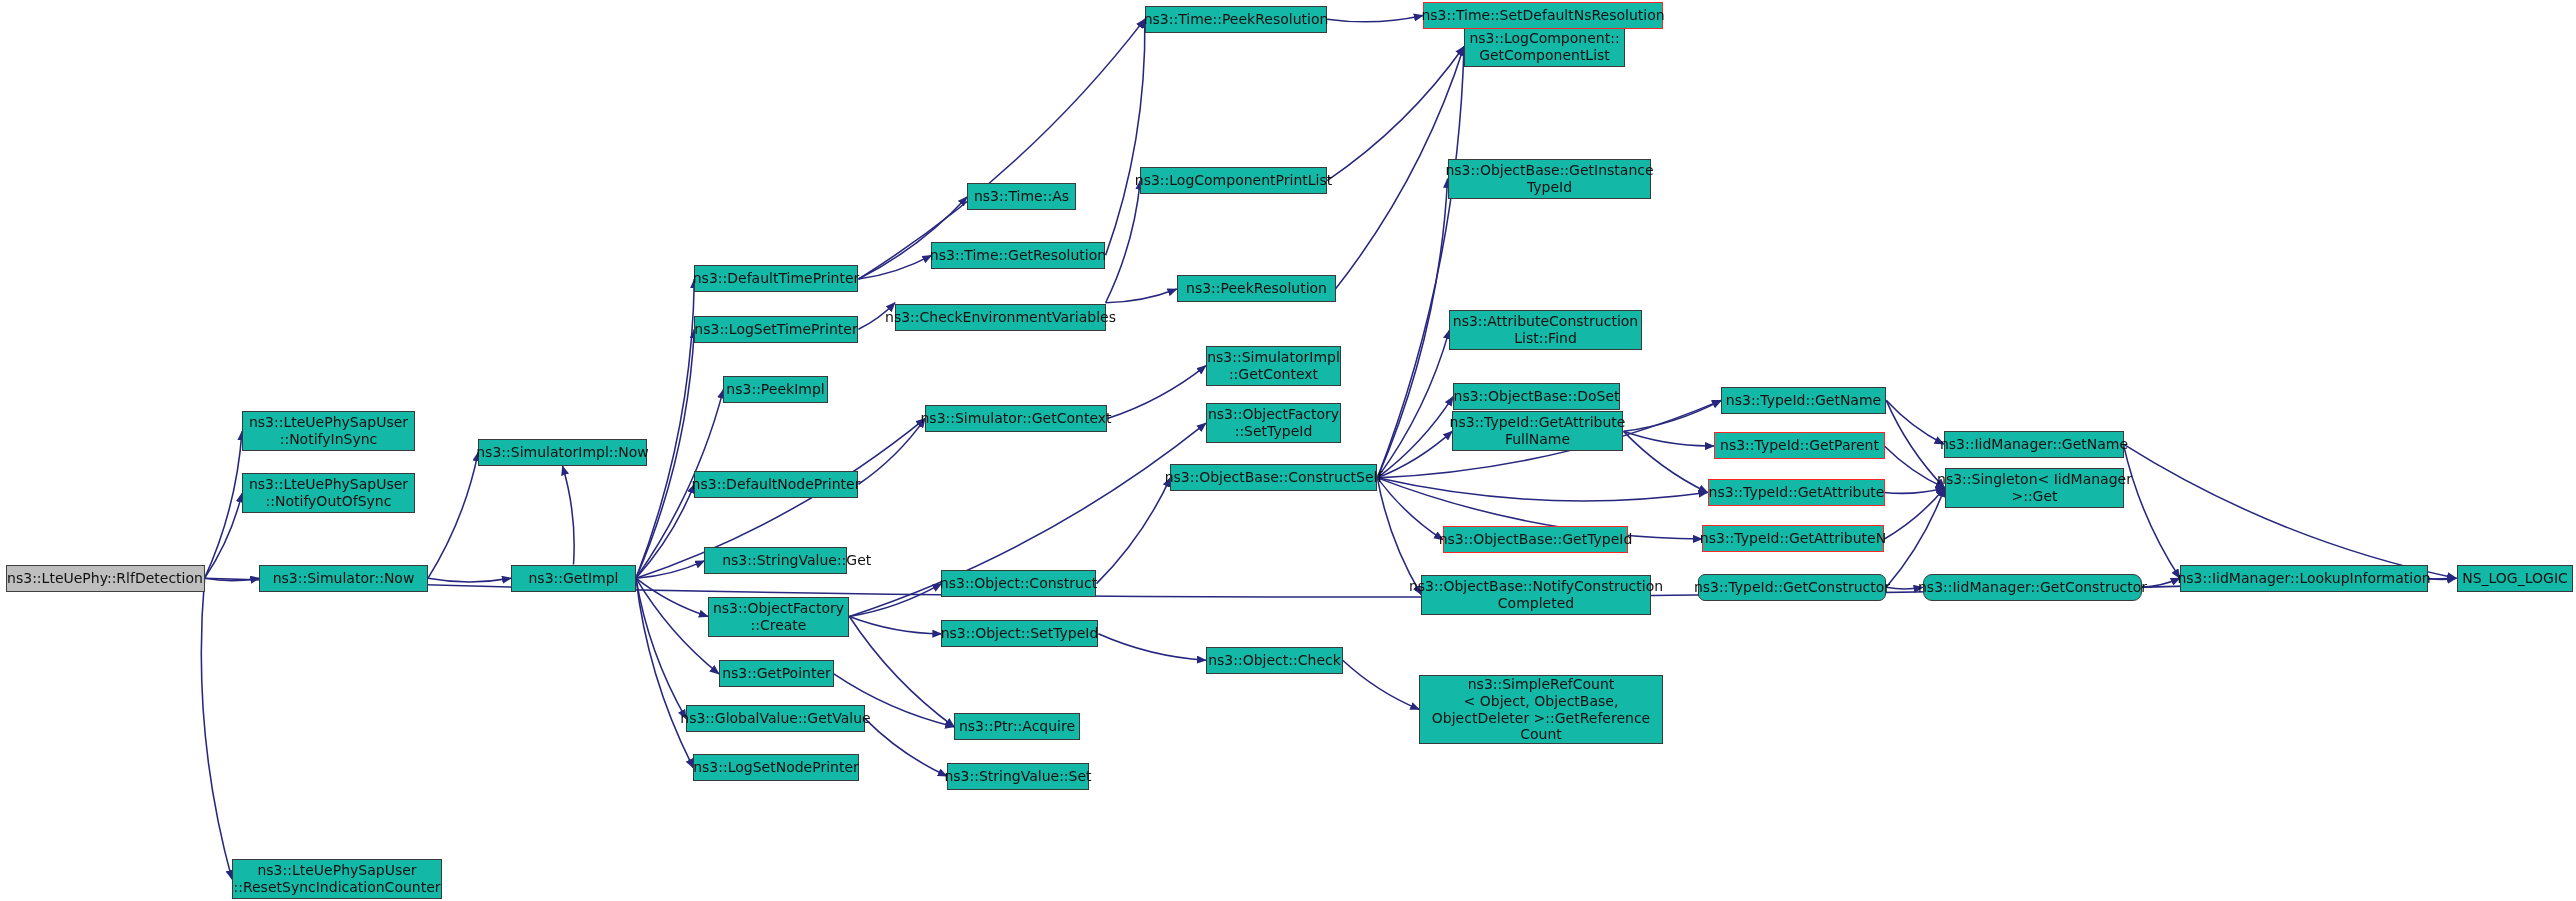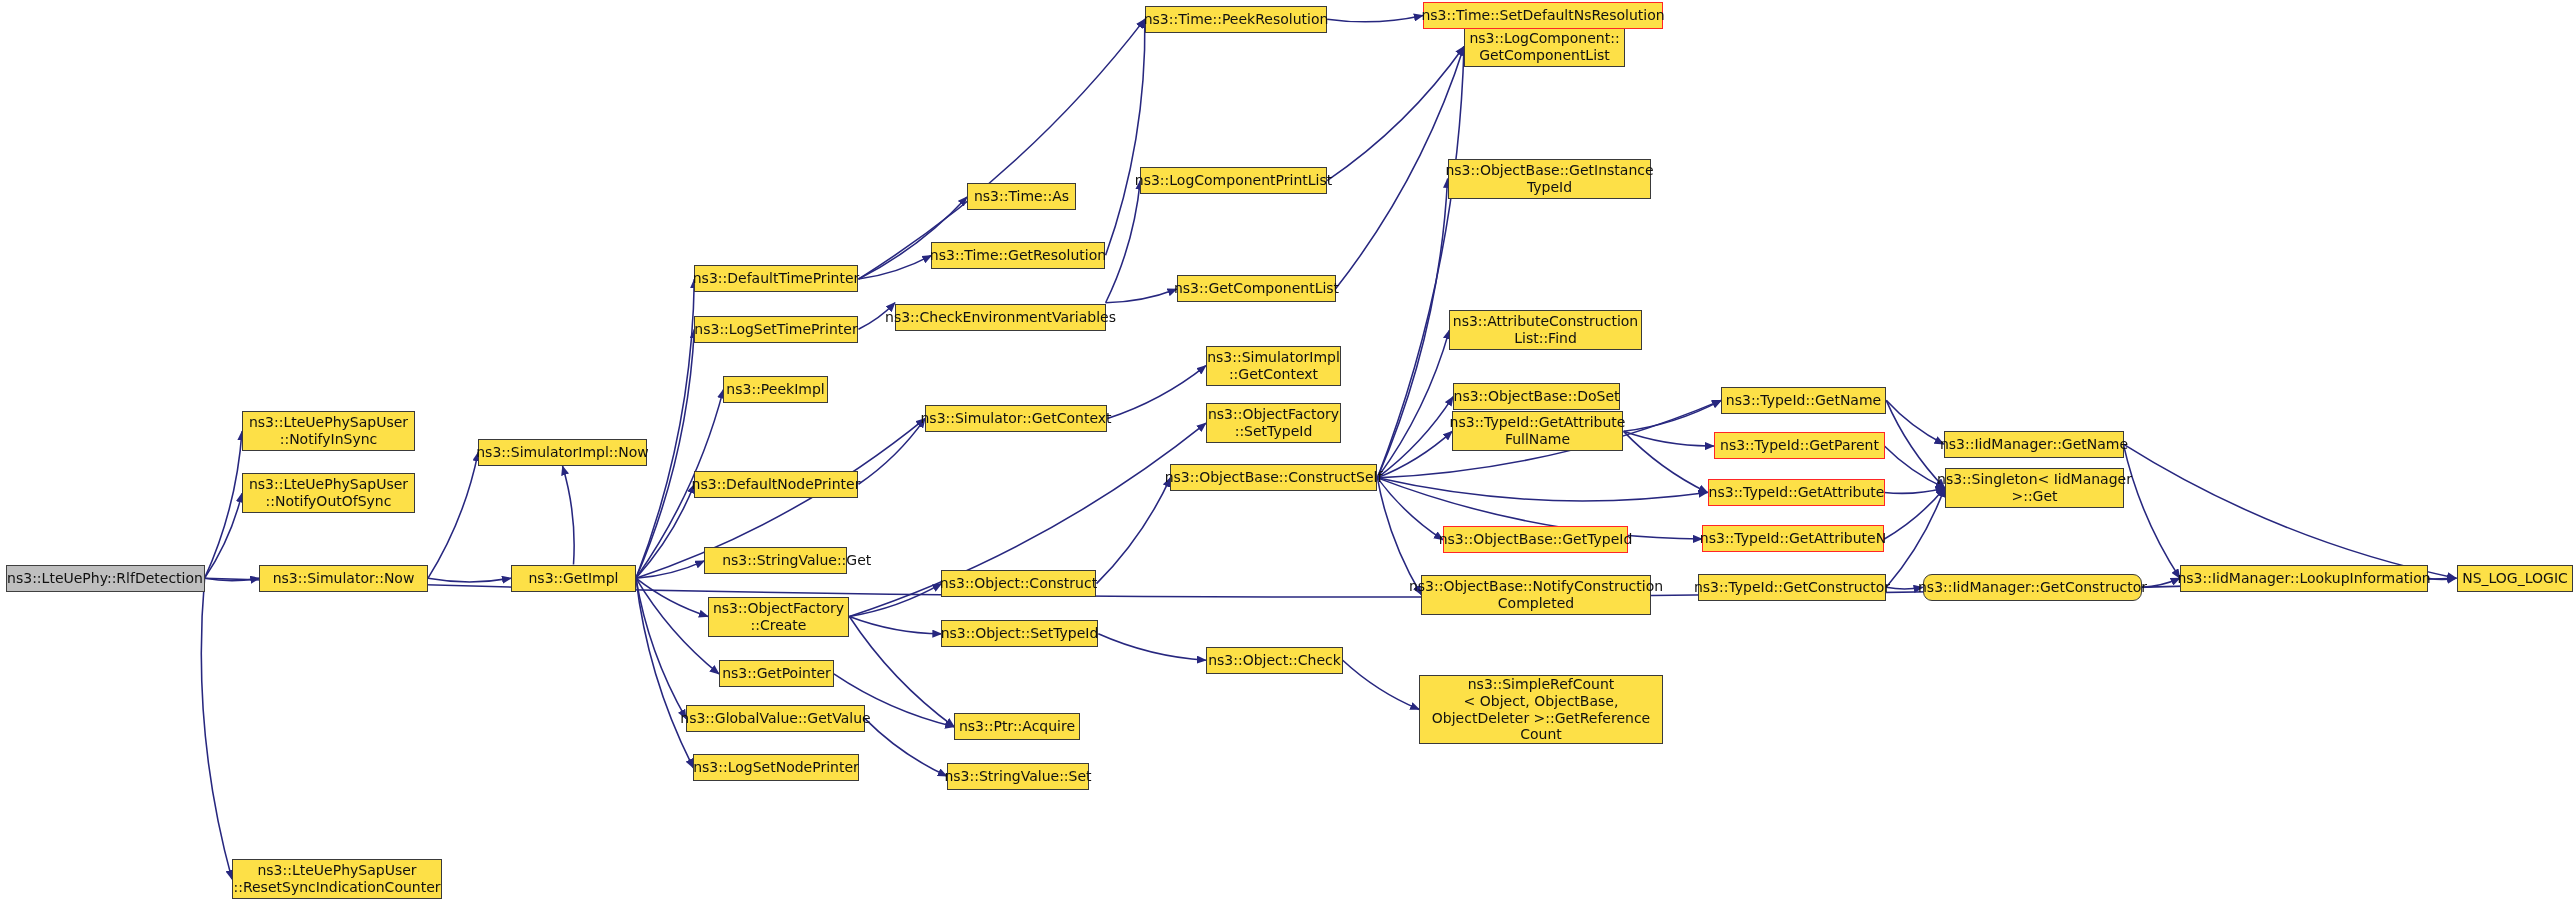--- a/index.html
+++ b/index.html
@@ -1,20 +1,20 @@
 <!DOCTYPE html>
 <html style="font-size:14.6px"><head>
 <meta charset="utf-8">
 <style>
   html,body{margin:0;padding:0;background:#ffffff;}
   body{font-family:"DejaVu Sans","Liberation Sans",sans-serif;}
   #graph{position:relative;width:2576px;height:901px;background:#ffffff;overflow:hidden;}
   #edges{position:absolute;left:0;top:0;width:2576px;height:901px;pointer-events:none;}
   .node{position:absolute;box-sizing:border-box;display:flex;align-items:center;justify-content:center;
-        text-align:center;line-height:1.18;background:#fde047;border:1.4px solid #3a3a3a;
+        text-align:center;line-height:1.18;background:#14b8a6;border:1.4px solid #3a3a3a;
         font-size:14px;color:#111111;padding:0.9px 3.6px;white-space:pre;letter-spacing:0px;}
   .node.red{border:1.6px solid #ff2626;}
   .node.root{background:#bfbfbf;border:1.6px solid #404040;}
 </style>
 </head>
 <body>
 
 <div id="graph">
   <svg id="edges" viewBox="0 0 2824 988">
     <defs>
@@ -112,21 +112,21 @@
       <div class="node" style="left: 967px; top: 183px; width: 109px; height: 27px;">ns3::Time::As</div>
       <div class="node" style="left: 931px; top: 242px; width: 174px; height: 27px;">ns3::Time::GetResolution</div>
       <div class="node" style="left: 895px; top: 304px; width: 211px; height: 27px;">ns3::CheckEnvironmentVariables</div>
       <div class="node" style="left: 925px; top: 405px; width: 182px; height: 27px;">ns3::Simulator::GetContext</div>
       <div class="node" style="left: 941px; top: 570px; width: 155px; height: 27px;">ns3::Object::Construct</div>
       <div class="node" style="left: 941px; top: 620px; width: 157px; height: 27px;">ns3::Object::SetTypeId</div>
       <div class="node" style="left: 954px; top: 713px; width: 126px; height: 27px;">ns3::Ptr::Acquire</div>
       <div class="node" style="left: 947px; top: 763px; width: 142px; height: 27px;">ns3::StringValue::Set</div>
       <div class="node" style="left: 1145px; top: 5.5px; width: 182px; height: 27px;">ns3::Time::PeekResolution</div>
       <div class="node" style="left: 1140px; top: 167px; width: 187px; height: 27px;">ns3::LogComponentPrintList</div>
-      <div class="node" style="left: 1177px; top: 275px; width: 159px; height: 27px;">ns3::GetComponentList</div>
+      <div class="node" style="left: 1177px; top: 275px; width: 159px; height: 27px;">ns3::PeekResolution</div>
       <div class="node" style="left: 1206px; top: 346px; width: 135px; height: 40px;">ns3::SimulatorImpl
 ::GetContext</div>
       <div class="node" style="left: 1206px; top: 403px; width: 135px; height: 40px;">ns3::ObjectFactory
 ::SetTypeId</div>
       <div class="node" style="left: 1170px; top: 464px; width: 207px; height: 27px;">ns3::ObjectBase::ConstructSelf</div>
       <div class="node" style="left: 1206px; top: 647px; width: 137px; height: 27px;">ns3::Object::Check</div>
       <div class="node" style="left: 1464px; top: 26.5px; width: 161px; height: 40px;">ns3::LogComponent::
 GetComponentList</div>
       <div class="node" style="left: 1448px; top: 159px; width: 203px; height: 40px;">ns3::ObjectBase::GetInstance
 TypeId</div>
@@ -139,21 +139,21 @@
       <div class="node" style="left: 1421px; top: 575px; width: 230px; height: 40px;">ns3::ObjectBase::NotifyConstruction
 Completed</div>
       <div class="node" style="left: 1419px; top: 675px; width: 244px; height: 69px;">ns3::SimpleRefCount
 &lt; Object, ObjectBase,
 ObjectDeleter &gt;::GetReference
 Count</div>
       <div class="node" style="left: 1721px; top: 387px; width: 165px; height: 27px;">ns3::TypeId::GetName</div>
       <div class="node red" style="left: 1714px; top: 432px; width: 171px; height: 27px; text-align: center;">ns3::TypeId::GetParent</div>
       <div class="node red" style="left: 1708px; top: 479px; width: 177px; height: 27px;">ns3::TypeId::GetAttribute</div>
       <div class="node red" style="left: 1702px; top: 525px; width: 182px; height: 27px;">ns3::TypeId::GetAttributeN</div>
-      <div class="node" style="left: 1698px; top: 574px; width: 188px; height: 27px;">ns3::TypeId::GetConstructor</div>
+      <div class="node" style="left: 1698px; top: 574px; width: 188px; height: 27px; border-radius: 7px;">ns3::TypeId::GetConstructor</div>
       <div class="node" style="left: 1944px; top: 431px; width: 180px; height: 27px;">ns3::IidManager::GetName</div>
       <div class="node" style="left: 1945px; top: 468px; width: 179px; height: 40px;">ns3::Singleton&lt; IidManager
 &gt;::Get</div>
       <div class="node" style="left: 1923px; top: 574px; width: 219px; height: 27px; border-radius: 9px;">ns3::IidManager::GetConstructor</div>
       <div class="node" style="left: 2180px; top: 565px; width: 248px; height: 27px;">ns3::IidManager::LookupInformation</div>
       <div class="node" style="left: 2457px; top: 565px; width: 116px; height: 27px;">NS_LOG_LOGIC</div>
       <div class="node red" style="left: 1423px; top: 1.8px; width: 240px; height: 27px;">ns3::Time::SetDefaultNsResolution</div>
     </div>
 </div>
 

